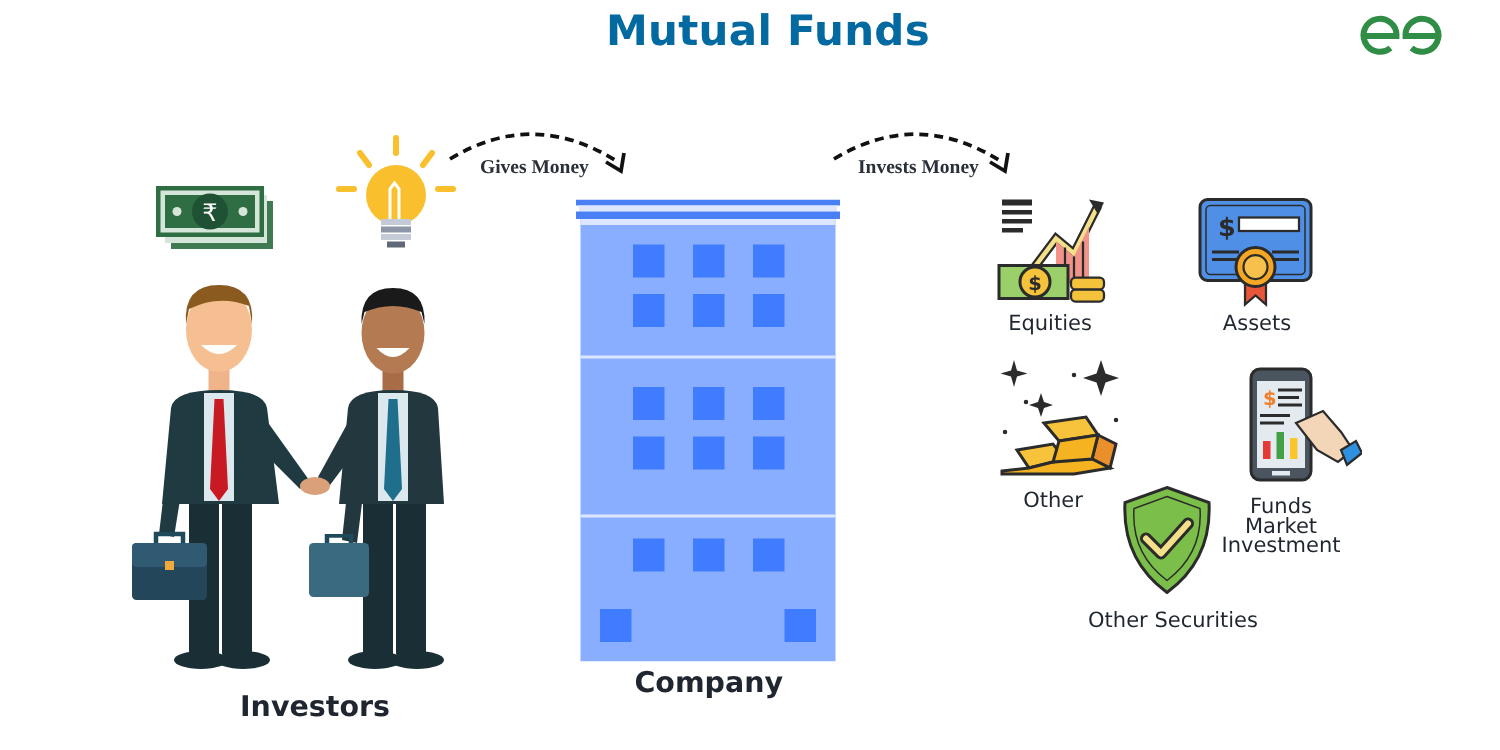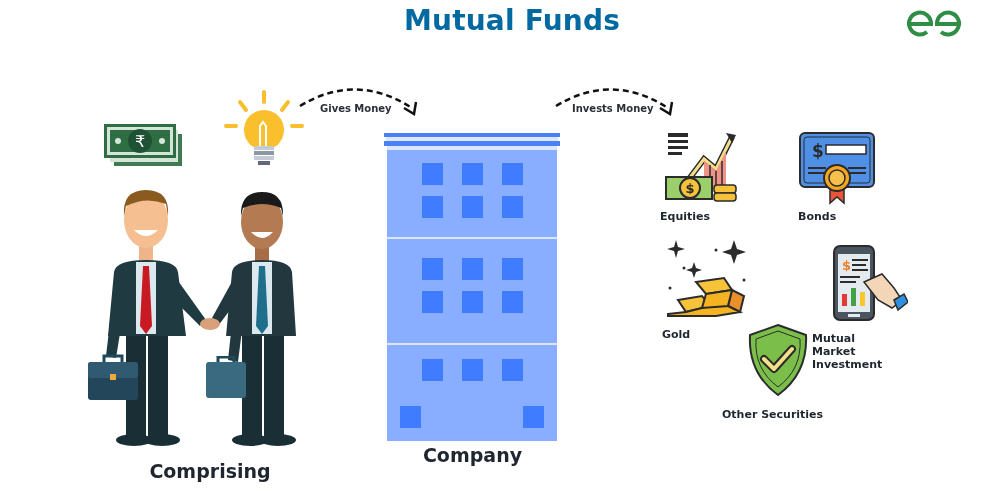--- a/index.html
+++ b/index.html
@@ -1,21 +1,21 @@
 <!DOCTYPE html>
 <html><head>
 <meta charset="utf-8">
 <style>
   html, body { margin:0; padding:0; background:#ffffff; }
   body { width:1000px; height:500px; position:relative; overflow:hidden; font-family:"DejaVu Sans", sans-serif; color:#1f2630; }
   .abs { position:absolute; }
   .title { left:12px; width:1000px; top:4px; text-align:center; font-size:28px; font-weight:bold; color:#0369a1; letter-spacing:0.2px; }
-  .flow-label { font-size:10px; font-weight:bold; color:#2a2f38; }
+  .flow-label { font-size:13px; font-weight:bold; color:#2a2f38;font-family:Liberation Serif, serif; }
   .section-label { font-size:19px; font-weight:bold; color:#1f2630; text-align:center; line-height:22px; }
-  .asset-label { font-size:11px; font-weight:bold; color:#1f2630; line-height:13px; }
+  .asset-label { font-size:14px; font-weight:normal; color:#1f2630; text-align:center; line-height:13px; }
   svg { display:block; }
 </style>
 </head>
 <body>
 
 <div class="abs title">Mutual Funds</div>
 
 <div class="abs" style="left:905px;top:10px;">
   <svg width="58" height="28" viewBox="0 0 58 28">
     <path d="M4 14 H26 A11 11 0 1 0 22 22" fill="none" stroke="#2f8d46" stroke-width="4"></path>
@@ -98,21 +98,21 @@
     <rect x="22" y="20" width="6" height="6" fill="#f0a93a"></rect>
   </svg>
 </div>
 <div class="abs" style="left:206px;top:356px;">
   <svg width="40" height="42" viewBox="0 0 40 42">
     <path d="M12 6 V1 H28 V6" fill="none" stroke="#1f4a5c" stroke-width="3"></path>
     <rect x="0" y="6" width="40" height="36" rx="3" fill="#3a6a80"></rect>
   </svg>
 </div>
 
-<div class="abs section-label" style="left:130px;top:460px;width:160px;">Comprising</div>
+<div class="abs section-label" style="left:130px;top:460px;width:160px;">Investors</div>
 
 <div class="abs" style="left:296px;top:84px;">
   <svg width="130" height="34" viewBox="0 0 130 34">
     <path d="M4 22 Q60 -12 116 24" fill="none" stroke="#111" stroke-width="2.5" stroke-dasharray="6 4"></path>
     <path d="M108 24 L118 30 L120 18" fill="none" stroke="#111" stroke-width="2.5"></path>
   </svg>
 </div>
 <div class="abs flow-label" style="left:320px;top:103px;">Gives Money</div>
 
 <div class="abs" style="left:552px;top:84px;">
@@ -192,39 +192,39 @@
         <rect x="10" y="36" width="18" height="2"></rect>
         <rect x="10" y="41" width="18" height="2"></rect>
         <rect x="50" y="36" width="18" height="2"></rect>
         <rect x="50" y="41" width="18" height="2"></rect>
       </g>
     <path d="M32 52 L32 72 L39 66 L46 72 L46 52 Z" fill="#e8553a" stroke="#2b2b2b" stroke-width="1.5"></path>
     <circle cx="39" cy="47" r="13" fill="#f5a623" stroke="#2b2b2b" stroke-width="2"></circle>
     <circle cx="39" cy="47" r="8" fill="#f7c04a" stroke="#2b2b2b" stroke-width="1.5"></circle>
   </svg>
 </div>
-<div class="abs asset-label" style="left:798px;top:210px;width:80px;">Bonds</div>
+<div class="abs asset-label" style="left:798px;top:210px;width:80px;">Assets</div>
 
 <div class="abs" style="left:666px;top:238px;">
   <svg width="82" height="80" viewBox="0 0 82 80">
     <path d="M10 2 L12 9 L19 11 L12 13 L10 20 L8 13 L1 11 L8 9 Z" fill="#2b2b2b"></path>
     <path d="M68 2 L71 11 L80 14 L71 17 L68 26 L65 17 L56 14 L65 11 Z" fill="#2b2b2b"></path>
     <path d="M28 24 L30 30 L36 32 L30 34 L28 40 L26 34 L20 32 L26 30 Z" fill="#2b2b2b"></path>
     <circle cx="18" cy="30" r="1.5" fill="#2b2b2b"></circle>
       <circle cx="50" cy="12" r="1.5" fill="#2b2b2b"></circle>
       <circle cx="4" cy="50" r="1.5" fill="#2b2b2b"></circle>
       <circle cx="78" cy="42" r="1.5" fill="#2b2b2b"></circle>
     <path d="M30 44 L58 40 L66 52 L40 56 Z" fill="#f7c33b" stroke="#2b2b2b" stroke-width="2"></path>
     <path d="M66 52 L78 58 L74 74 L62 68 Z" fill="#e98f2b" stroke="#2b2b2b" stroke-width="2"></path>
     <path d="M12 62 L36 58 L44 68 L20 74 Z" fill="#f7c33b" stroke="#2b2b2b" stroke-width="2"></path>
     <path d="M2 76 L20 74 L44 68 L62 68 L74 74 L50 78 L2 78 Z" fill="#f5b321" stroke="#2b2b2b" stroke-width="2"></path>
     <path d="M40 56 L66 52 L62 68 L36 70 Z" fill="#f5b321" stroke="#2b2b2b" stroke-width="2"></path>
   </svg>
 </div>
-<div class="abs asset-label" style="left:662px;top:328px;width:80px;">Gold</div>
+<div class="abs asset-label" style="left:662px;top:328px;width:80px;">Other</div>
 
 <div class="abs" style="left:832px;top:244px;">
   <svg width="76" height="78" viewBox="0 0 76 78">
     <rect x="2" y="2" width="40" height="74" rx="6" fill="#4a5560" stroke="#2b2b2b" stroke-width="2"></rect>
     <rect x="6" y="10" width="32" height="58" fill="#e4ebf0"></rect>
     <text x="10" y="26" font-size="13" font-weight="bold" fill="#f07f2b" font-family="DejaVu Sans, sans-serif">$</text>
     <g fill="#2b2b2b">
         <rect x="20" y="15" width="16" height="2"></rect>
         <rect x="20" y="20" width="14" height="2"></rect>
         <rect x="20" y="25" width="16" height="2"></rect>
@@ -233,21 +233,21 @@
       </g>
     <rect x="10" y="50" width="5" height="12" fill="#e53935"></rect>
     <rect x="19" y="44" width="5" height="18" fill="#43a047"></rect>
     <rect x="28" y="48" width="5" height="14" fill="#f9c62c"></rect>
     <rect x="16" y="70" width="12" height="3" fill="#e4ebf0"></rect>
     <path d="M32 38 L50 30 L62 44 L70 56 L60 64 L46 56 Z" fill="#f3d6b8" stroke="#2b2b2b" stroke-width="1.5"></path>
     <path d="M62 56 L72 50 L76 58 L66 66 Z" fill="#2f8fe0" stroke="#2b2b2b" stroke-width="1.5"></path>
   </svg>
 </div>
 <div class="abs asset-label" style="left:812px;top:332px;width:84px;">
-  <div>Mutual</div>
+  <div>Funds</div>
   <div>Market</div>
   <div>Investment</div>
 </div>
 
 <div class="abs" style="left:746px;top:323px;">
   <svg width="64" height="74" viewBox="0 0 64 74">
     <path d="M32 2 L60 12 Q62 50 32 72 Q2 50 4 12 Z" fill="#7bbf4a" stroke="#2b2b2b" stroke-width="2"></path>
     <path d="M32 8 L54 16 Q56 46 32 64 Q8 46 10 16 Z" fill="none" stroke="#2b2b2b" stroke-width="1"></path>
     <path d="M18 36 L28 46 L46 26" fill="none" stroke="#2b2b2b" stroke-width="8" stroke-linecap="round" stroke-linejoin="round"></path>
     <path d="M18 36 L28 46 L46 26" fill="none" stroke="#f5e08a" stroke-width="4" stroke-linecap="round" stroke-linejoin="round"></path>

